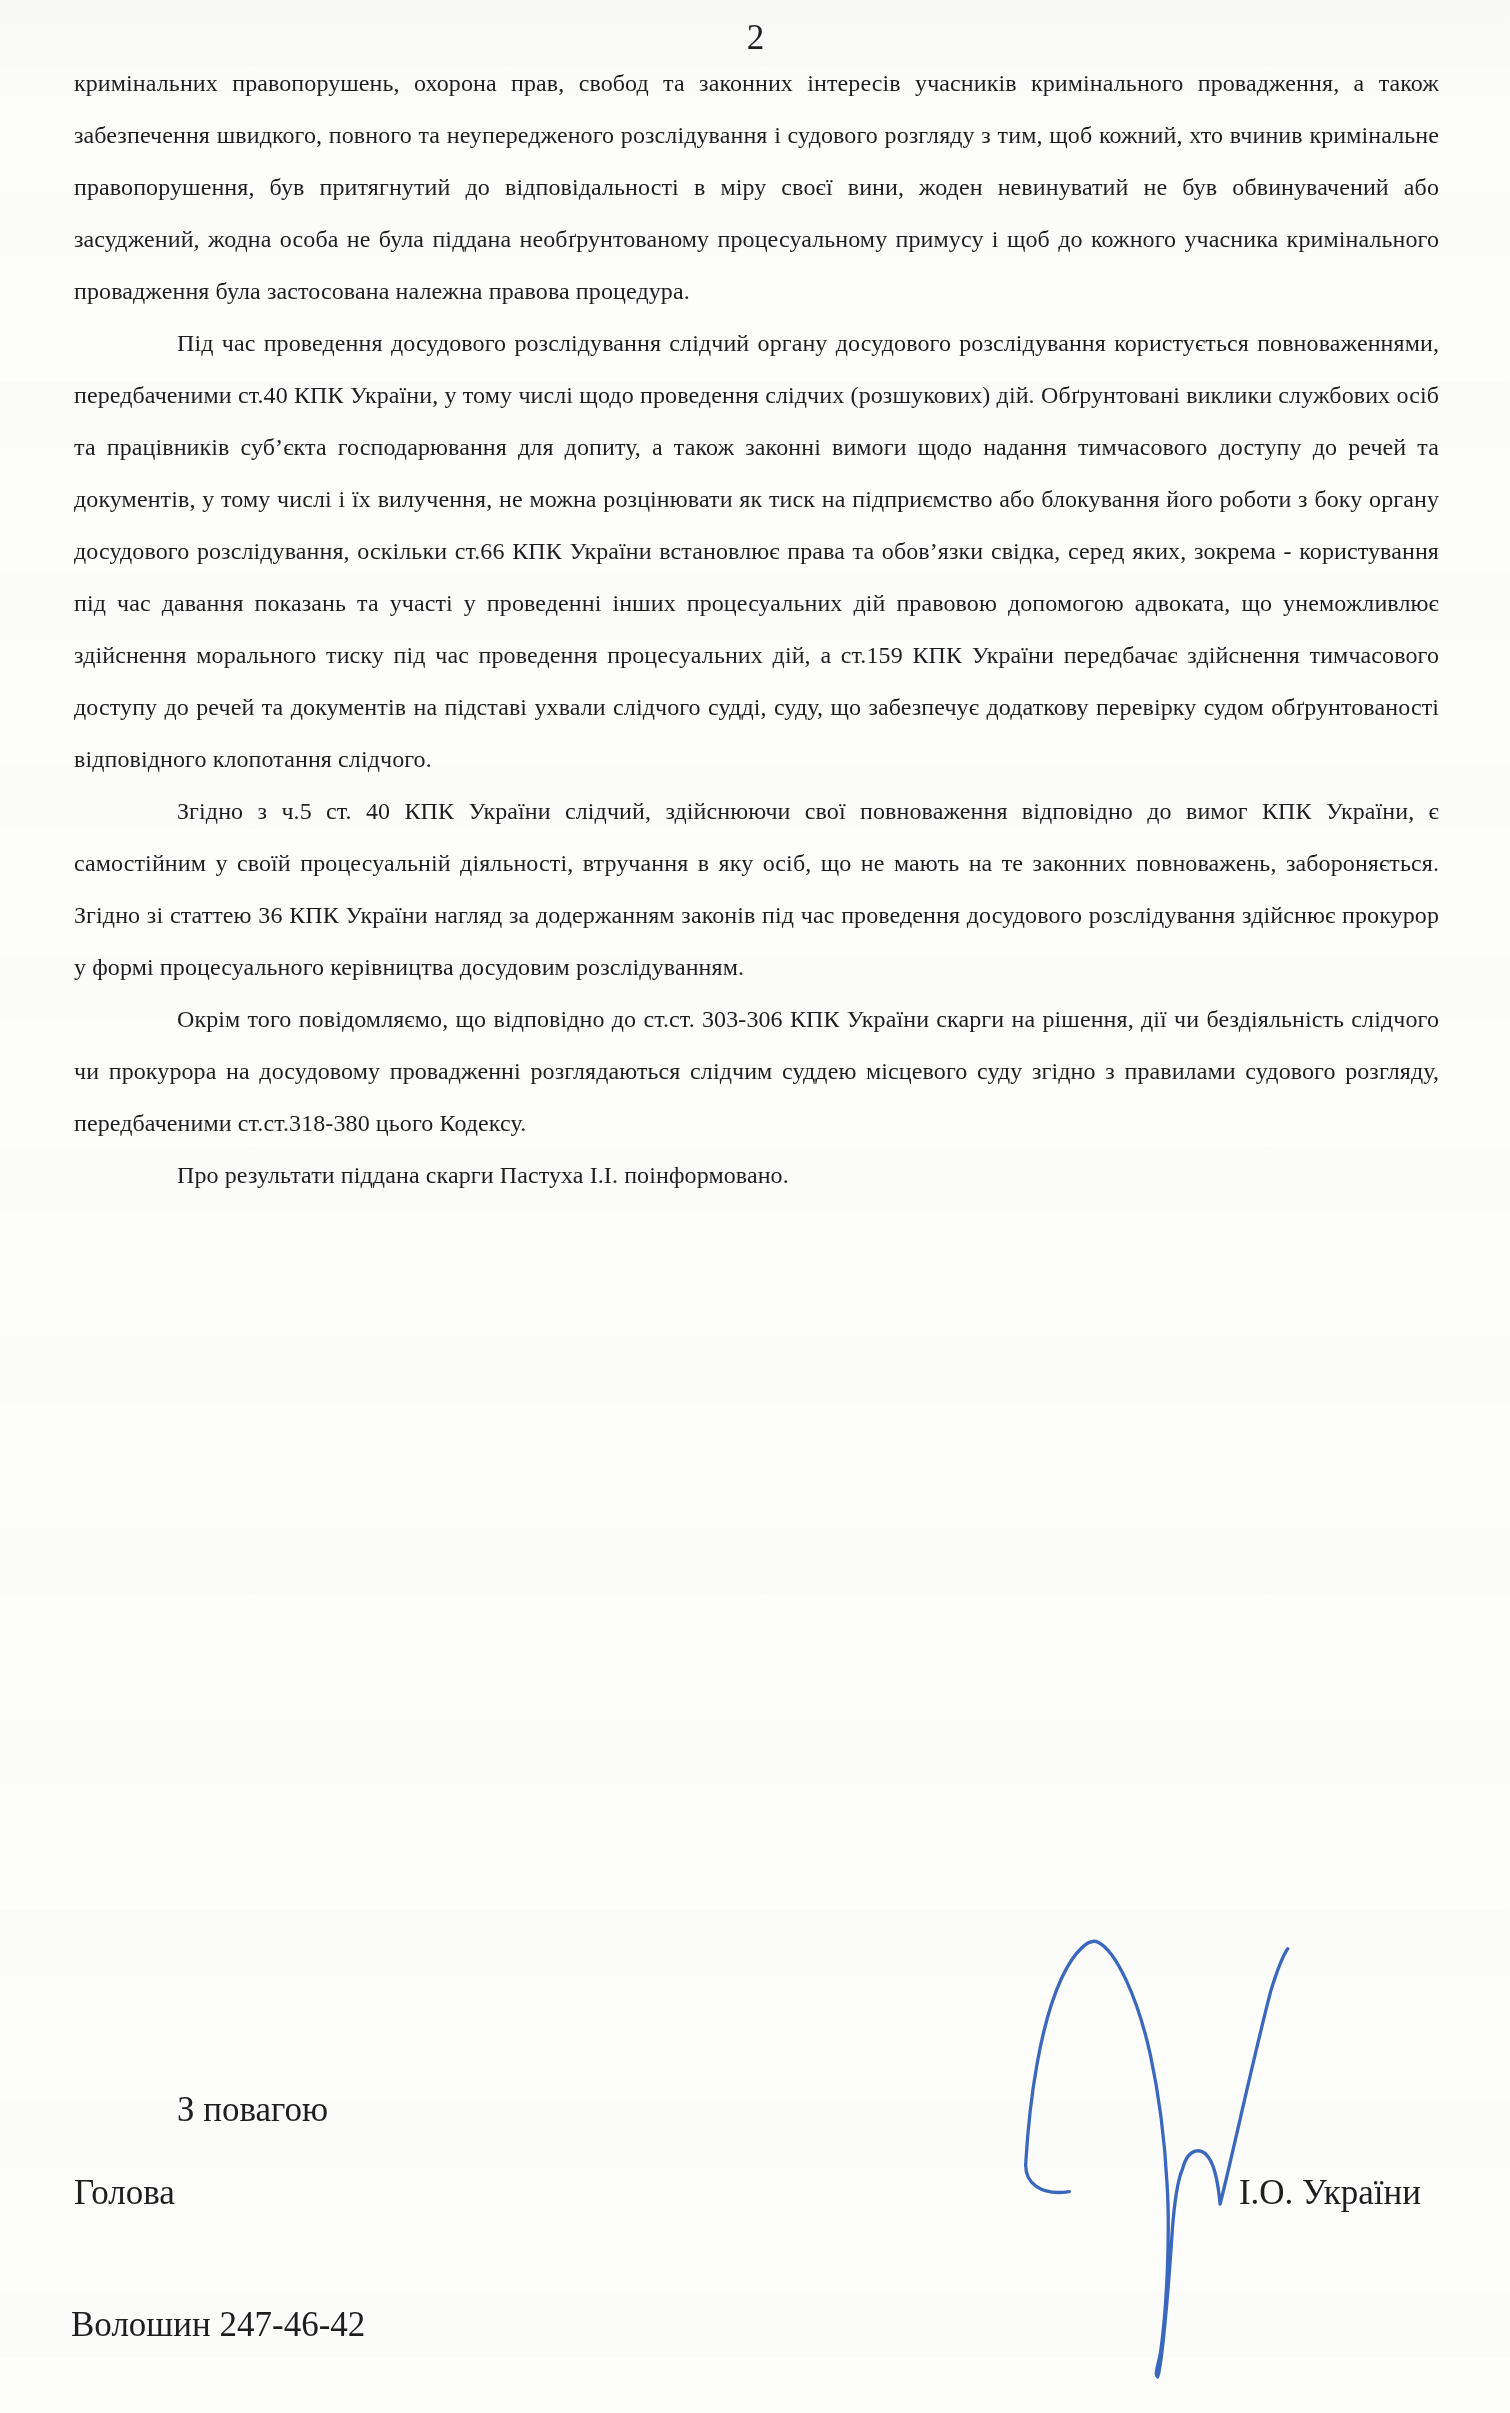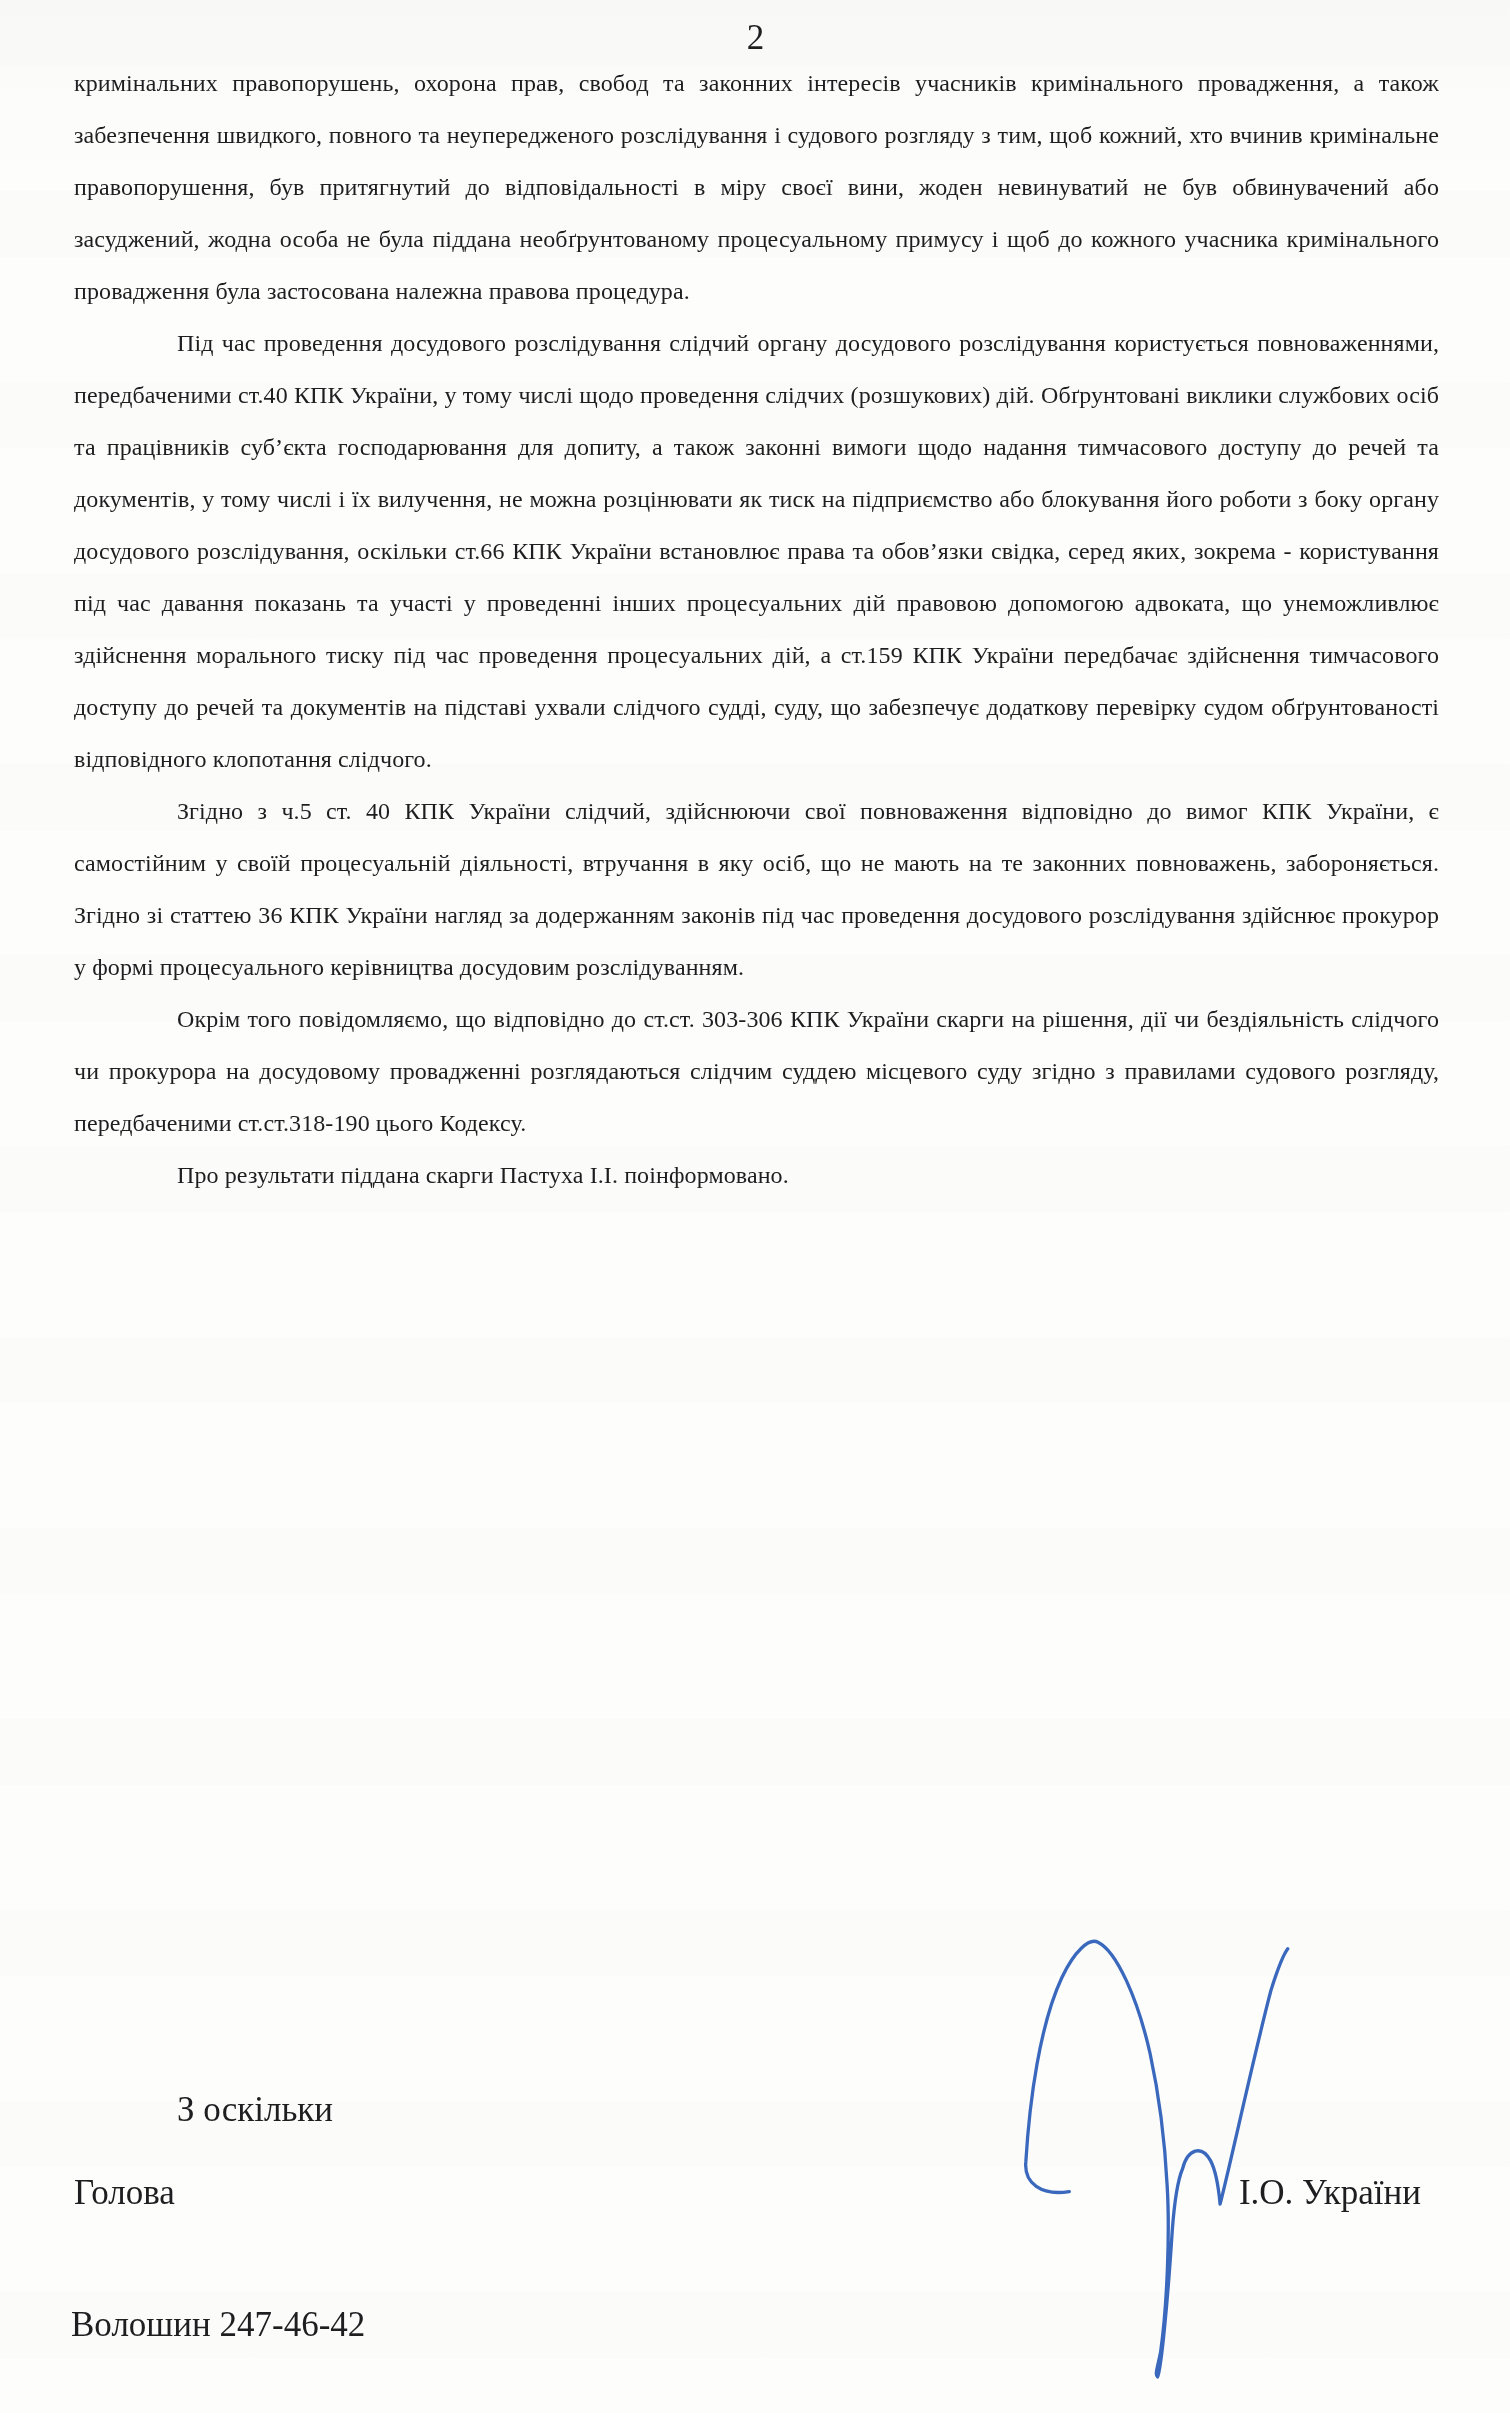--- a/index.html
+++ b/index.html
@@ -84,25 +84,25 @@
 <body>
 
 <div class="page">
 
   <div class="page-number">2</div>
 
   <div class="body-text">
     <p class="no-indent">кримінальних правопорушень, охорона прав, свобод та законних інтересів учасників кримінального провадження, а також забезпечення швидкого, повного та неупередженого розслідування і судового розгляду з тим, щоб кожний, хто вчинив кримінальне правопорушення, був притягнутий до відповідальності в міру своєї вини, жоден невинуватий не був обвинувачений або засуджений, жодна особа не була піддана необґрунтованому процесуальному примусу і щоб до кожного учасника кримінального провадження була застосована належна правова процедура.</p>
     <p>Під час проведення досудового розслідування слідчий органу досудового розслідування користується повноваженнями, передбаченими ст.40 КПК України, у тому числі щодо проведення слідчих (розшукових) дій. Обґрунтовані виклики службових осіб та працівників суб’єкта господарювання для допиту, а також законні вимоги щодо надання тимчасового доступу до речей та документів, у тому числі і їх вилучення, не можна розцінювати як тиск на підприємство або блокування його роботи з боку органу досудового розслідування, оскільки ст.66 КПК України встановлює права та обов’язки свідка, серед яких, зокрема - користування під час давання показань та участі у проведенні інших процесуальних дій правовою допомогою адвоката, що унеможливлює здійснення морального тиску під час проведення процесуальних дій, а ст.159 КПК України передбачає здійснення тимчасового доступу до речей та документів на підставі ухвали слідчого судді, суду, що забезпечує додаткову перевірку судом обґрунтованості відповідного клопотання слідчого.</p>
     <p>Згідно з ч.5 ст. 40 КПК України слідчий, здійснюючи свої повноваження відповідно до вимог КПК України, є самостійним у своїй процесуальній діяльності, втручання в яку осіб, що не мають на те законних повноважень, забороняється. Згідно зі статтею 36 КПК України нагляд за додержанням законів під час проведення досудового розслідування здійснює прокурор у формі процесуального керівництва досудовим розслідуванням.</p>
-    <p>Окрім того повідомляємо, що відповідно до ст.ст. 303-306 КПК України скарги на рішення, дії чи бездіяльність слідчого чи прокурора на досудовому провадженні розглядаються слідчим суддею місцевого суду згідно з правилами судового розгляду, передбаченими ст.ст.318-190 цього Кодексу.</p>
+    <p>Окрім того повідомляємо, що відповідно до ст.ст. 303-306 КПК України скарги на рішення, дії чи бездіяльність слідчого чи прокурора на досудовому провадженні розглядаються слідчим суддею місцевого суду згідно з правилами судового розгляду, передбаченими ст.ст.318-380 цього Кодексу.</p>
     <p>Про результати піддана скарги Пастуха І.І. поінформовано.</p>
   </div>
 
-  <div class="closing">З оскільки</div>
+  <div class="closing">З повагою</div>
 
   <div class="sig-row">
     <span>Голова</span>
     <span>І.О. України</span>
   </div>
 
   <div class="footer-ref">Волошин 247-46-42</div>
 
   <svg class="signature-svg" viewBox="0 0 2053 3280" xmlns="http://www.w3.org/2000/svg">
     <path id="sig-path" d="M 1453,2979

